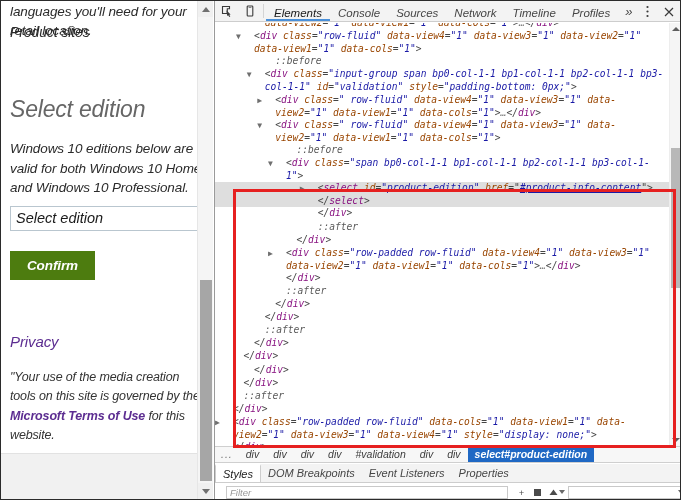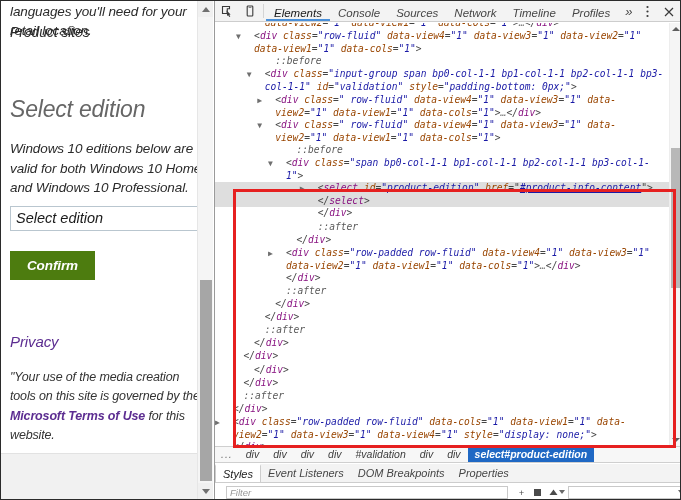--- a/index.html
+++ b/index.html
@@ -482,22 +482,22 @@
         <div class="crumb">div</div>
         <div class="crumb">div</div>
         <div class="crumb">#validation</div>
         <div class="crumb">div</div>
         <div class="crumb">div</div>
         <div class="crumb sel">select#product-edition</div>
       </div>
 
     <div id="side-tabs">
       <div class="side-tab active">Styles</div>
+      <div class="side-tab">DOM Breakpoints</div>
       <div class="side-tab">Event Listeners</div>
-      <div class="side-tab">DOM Breakpoints</div>
       <div class="side-tab">Properties</div>
     </div>
 
     <div id="styles-pane">
       <div id="filter-box">Filter</div>
       <div class="st-ico" style="left:292px">+</div>
       <div class="st-ico" style="left:308px">
         <svg width="9" height="9" viewBox="0 0 9 9">
             <rect x="1" y="1" width="7" height="7" fill="#4b4b4b"></rect>
           </svg>

